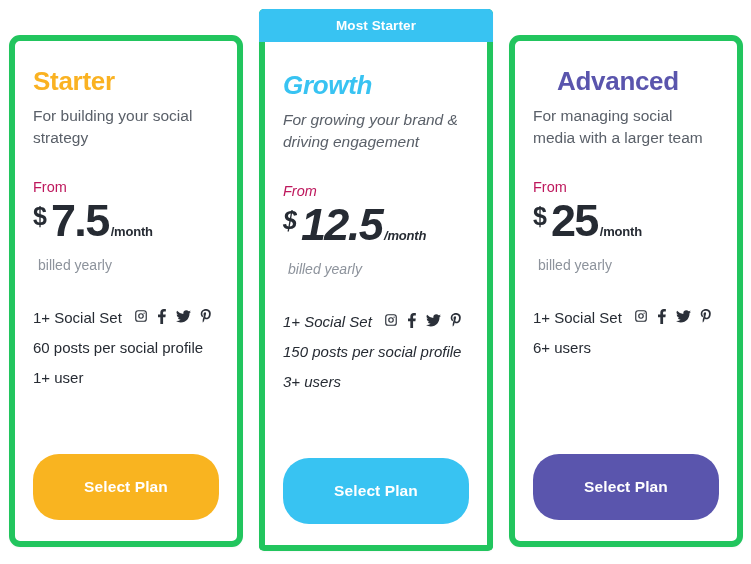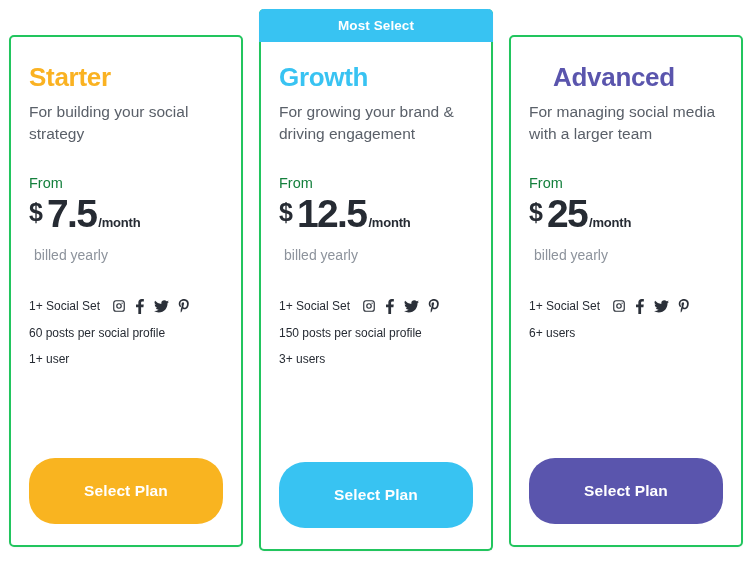--- a/index.html
+++ b/index.html
@@ -20,22 +20,22 @@
     width: 751px;
     height: 564px;
     box-sizing: border-box;
   }
 
   
   .plan-card {
     position: absolute;
     box-sizing: border-box;
     background: #ffffff;
-    border: 2px solid #22c55e;
-    border-radius: 5px;
+    border: 6px solid #22c55e;
+    border-radius: 11px;
     box-shadow: 0 1px 2px rgba(0,0,0,0.035);
   }
 
   .plan-card.starter {
     left: 9px;
     top: 35px;
     width: 234px;
     height: 512px;
   }
 
@@ -77,21 +77,21 @@
   
   .card-inner {
     position: absolute;
     left: 0;
     right: 0;
     box-sizing: border-box;
     padding: 0 18px;
   }
   .plan-card.starter .card-inner,
   .plan-card.advanced .card-inner { top: 0; }
-  .plan-card.growth  .card-inner { top: 28px; }
+  .plan-card.growth  .card-inner { top: 36px; font-style: italic; }
 
   .plan-name {
     font-size: 26px;
     font-weight: bold;
     letter-spacing: -0.3px;
     margin: 0;
     padding-top: 26px;
     line-height: 1.1;
   }
   .starter  .plan-name { color: #fab222; }
@@ -101,39 +101,39 @@
   .plan-tagline {
     font-size: 15.5px;
     color: #5a6069;
     line-height: 1.45;
     margin: 9px 0 0 0;
     max-width: 205px;
   }
 
   .from-label {
     font-size: 14.5px;
-    color: #15803d;
+    color: #be185d;
     margin-top: 29px;
   }
 
   .price-row {
     display: flex;
     align-items: baseline;
     margin-top: 3px;
     color: #262b33;
   }
   .currency {
     font-size: 25px;
     font-weight: bold;
     line-height: 1;
     align-self: flex-start;
     margin-top: 6px;
   }
   .price-amount {
-    font-size: 39px;
+    font-size: 45px;
     font-weight: bold;
     letter-spacing: -1.6px;
     line-height: 1;
     margin-left: 4px;
   }
   .per-month {
     font-size: 13px;
     font-weight: bold;
     margin-left: 2px;
     letter-spacing: -0.2px;
@@ -146,25 +146,25 @@
     margin-left: 5px;
   }
 
   
   .features {
     margin-top: 36px;
     list-style: none;
     padding: 0;
   }
   .feature-item {
-    font-size: 12px;
+    font-size: 15px;
     color: #262b33;
     margin-bottom: 12px;
     display: flex;
-    align-items: flex-end;
+    align-items: flex-start;
     line-height: 1.2;
   }
   .feature-item:last-child { margin-bottom: 0; }
 
   .social-icons {
     display: inline-flex;
     align-items: center;
     gap: 9px;
     margin-left: 12px;
   }
@@ -294,21 +294,21 @@
           <span>150 posts per social profile</span>
         </li>
         <li class="feature-item">
           <span>3+ users</span>
         </li>
       </ul>
     </div>
     <button class="select-btn">Select Plan</button>
   </div>
 
-  <div class="popular-badge">Most Select</div>
+  <div class="popular-badge">Most Starter</div>
 
   <div class="plan-card advanced">
     <div class="card-inner">
       <h2 class="plan-name">Advanced</h2>
       <p class="plan-tagline">For managing social media with a larger team</p>
 
       <div class="from-label">From</div>
 
       <div class="price-row">
         <span class="currency">$</span>

